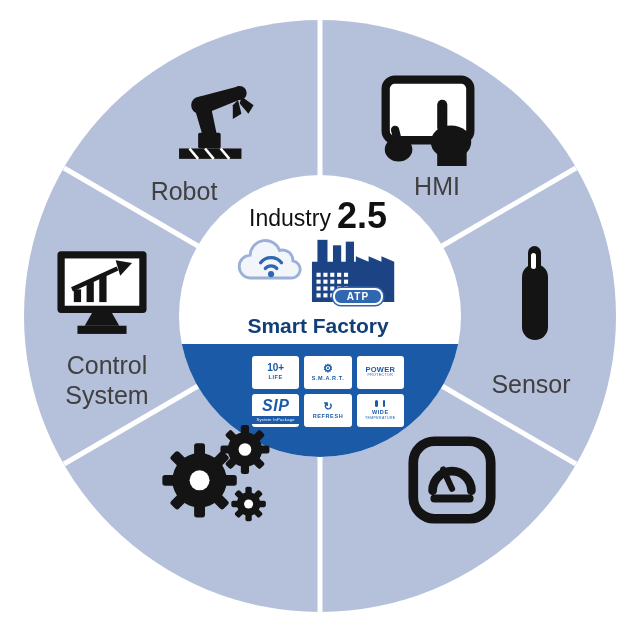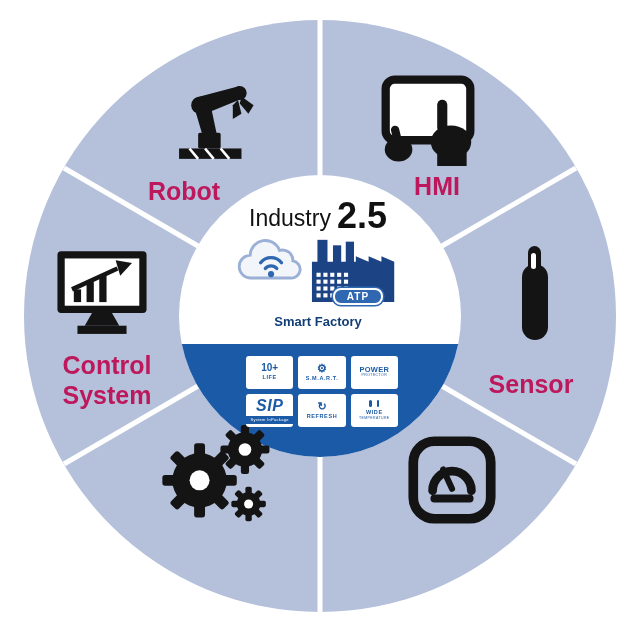--- a/index.html
+++ b/index.html
@@ -4,44 +4,44 @@
 <style>
   html,body { margin:0; padding:0; background:#ffffff; }
   .stage {
     position:relative; width:640px; height:640px; overflow:hidden;
     font-family:"Liberation Sans", sans-serif; background:#ffffff;
   }
   .stage svg { display:block; }
   .layer { position:absolute; left:0; top:0; }
   .icon { position:absolute; }
   .seg-label {
-    position:absolute; text-align:center; color:#be185d;
-    font-size:25px; line-height:1.18;font-weight:bold;
+    position:absolute; text-align:center; color:#404040;
+    font-size:25px; line-height:1.18;
   }
   
   .center-title {
     position:absolute; left:318px; top:198px; transform:translateX(-50%);
     display:flex; align-items:flex-end; white-space:nowrap; color:#111;
   }
   .center-title .word { font-size:23px; line-height:1; padding-bottom:4px; }
   .center-title .ver  { font-size:36px; font-weight:bold; line-height:1; margin-left:6px; }
   .smart-label {
     position:absolute; left:318px; top:314px; transform:translateX(-50%);
-    font-size:13px; font-weight:bold; color:#123e78; white-space:nowrap;
+    font-size:21px; font-weight:bold; color:#123e78; white-space:nowrap;
   }
   .atp-badge {
     position:absolute; left:333px; top:288px; width:50px; height:17px;
     background:#2f67b0; border:2px solid #ffffff; box-shadow:0 0 0 1.5px #2f67b0;
     border-radius:8px; color:#ffffff; font-size:10px; font-weight:bold;
     display:flex; align-items:center; justify-content:center; letter-spacing:1px;
     box-sizing:border-box; z-index:3;
   }
   
   .badges {
-    position:absolute; left:246px; top:356px; width:152px;
+    position:absolute; left:252px; top:356px; width:152px;
     display:grid; grid-template-columns:repeat(3,1fr); grid-auto-rows:33px; gap:5px;
     z-index:3;
   }
   .badge {
     background:#ffffff; border-radius:3px; color:#1b5aa6; overflow:hidden;
     display:flex; flex-direction:column; align-items:center; justify-content:center;
     text-align:center;
   }
   .b-top  { font-weight:bold; font-size:10px; line-height:1; }
   .b-top.small { font-size:7.5px; letter-spacing:0.3px; }

